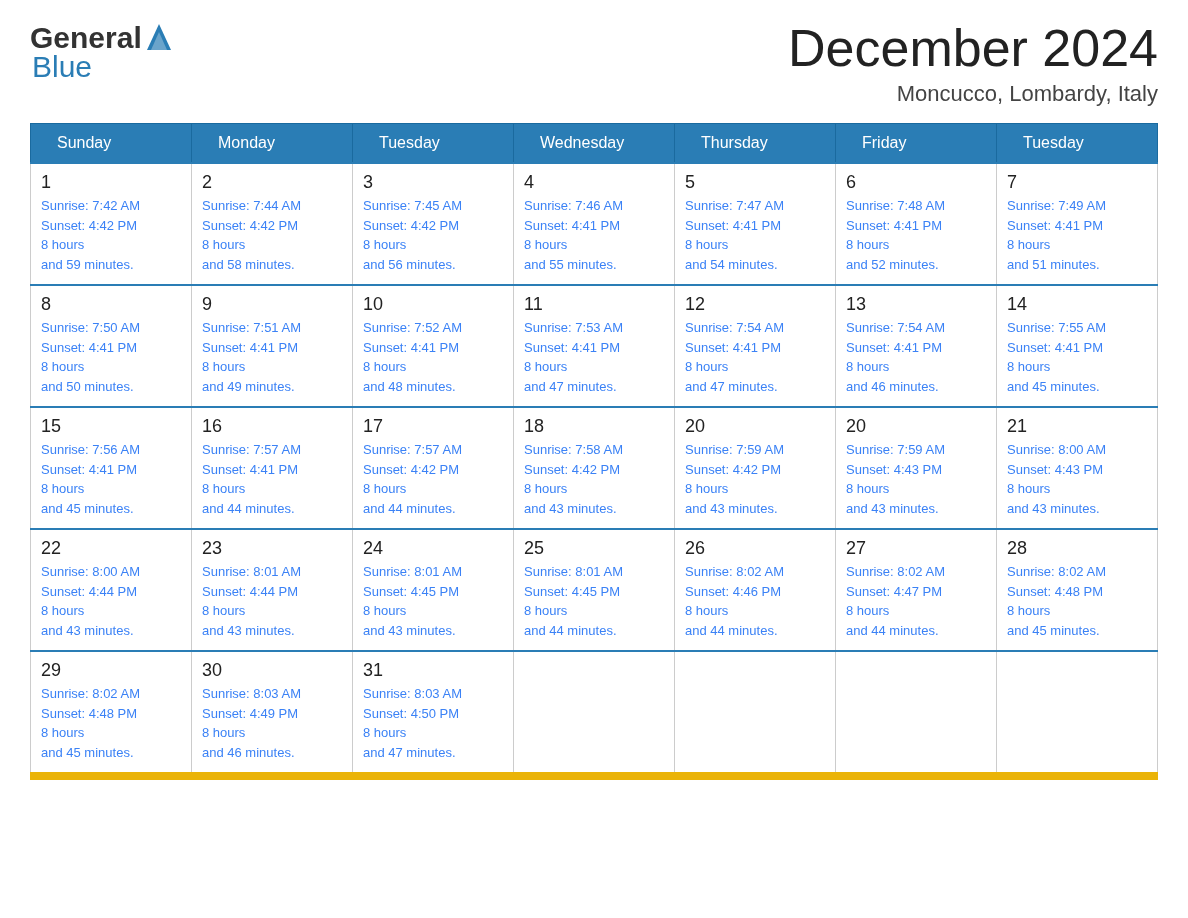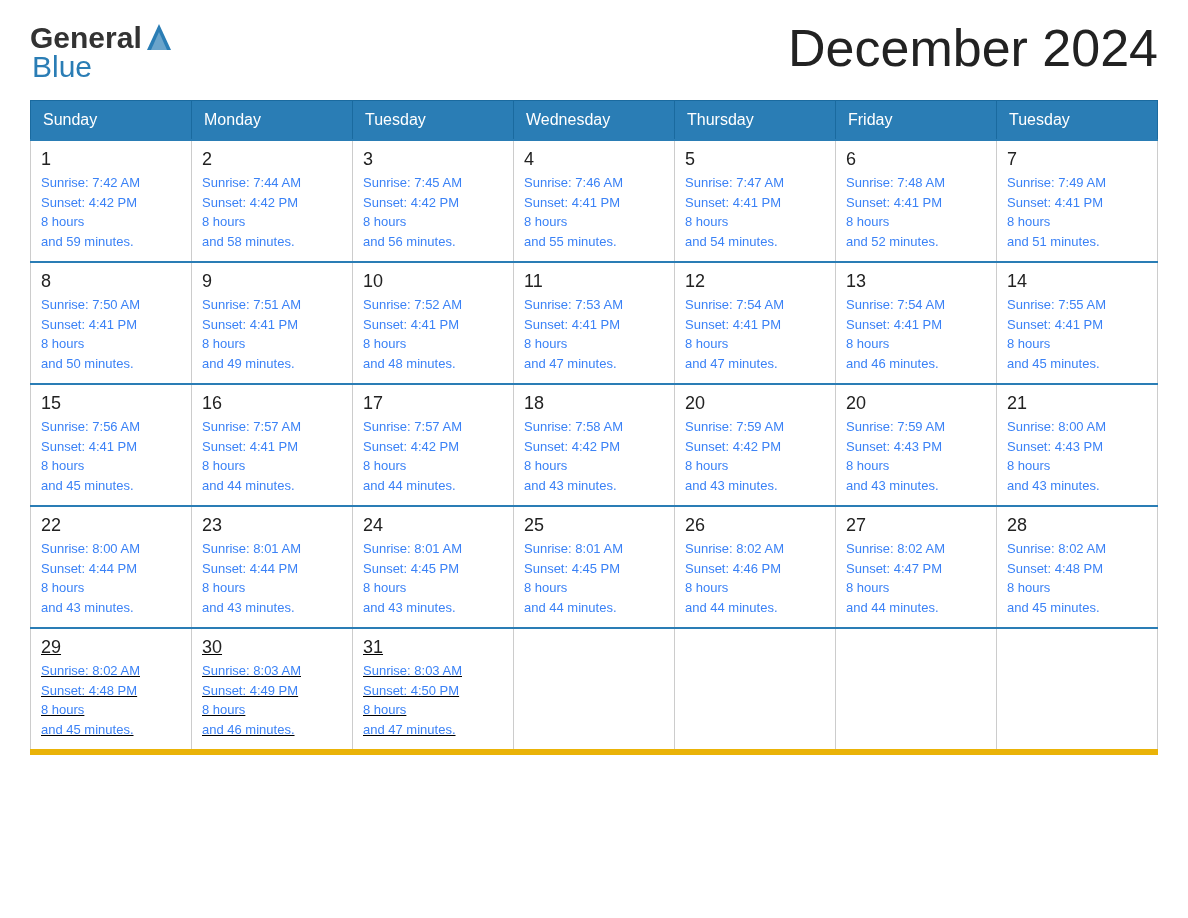--- a/index.html
+++ b/index.html
@@ -41,41 +41,40 @@
     .calendar-table {
       width: 100%;
       border-collapse: collapse;
       table-layout: fixed;
     }
     .calendar-table thead tr th {
       background-color: #2a7db5;
       color: #fff;
       font-size: 16px;
       font-weight: normal;
-      padding: 10px 12px;
+      padding: 10px 26px;
       text-align: left;
       border: 1px solid #1a6a9f;
     }
     .calendar-table tbody tr td {
       vertical-align: top;
       padding: 8px 10px 10px 10px;
       font-size: 13px;
       color: #333;
       border-left: 1px solid #ccc;
       border-right: 1px solid #ccc;
       min-height: 100px;
       height: 110px;
     }
     .calendar-table tbody tr {
       border-top: 2px solid #2a7db5;
       border-bottom: 1px solid #ddd;
     }
     .calendar-table tbody tr:last-child {
-      border-bottom: 6px solid #eab308;
-      text-decoration: underline;
+      border-bottom: 8px solid #eab308;
     }
     .day-number {
       font-size: 18px;
       font-weight: normal;
       color: #222;
       display: block;
       margin-bottom: 3px;
     }
     .day-info {
       font-size: 13px;
@@ -97,20 +96,21 @@
         <polygon points="16,4 28,30 4,30" fill="#2a7db5"></polygon>
         <polygon points="16,12 24,30 8,30" fill="#fff" opacity="0.3"></polygon>
       </svg>
     </div>
     <div style="margin-top:-6px;margin-left:2px;">
       <span style="font-size:30px;font-weight:normal;color:#2a7db5;">Blue</span>
     </div>
   </div>
   <div class="title-block">
     <div class="calendar-title">December 2024</div>
+    <div class="calendar-subtitle">Moncucco, Lombardy, Italy</div>
   </div>
 </div>
 
 <table class="calendar-table">
   <thead>
     <tr>
     <th>Sunday</th>
         <th>Monday</th>
         <th>Tuesday</th>
         <th>Wednesday</th>

